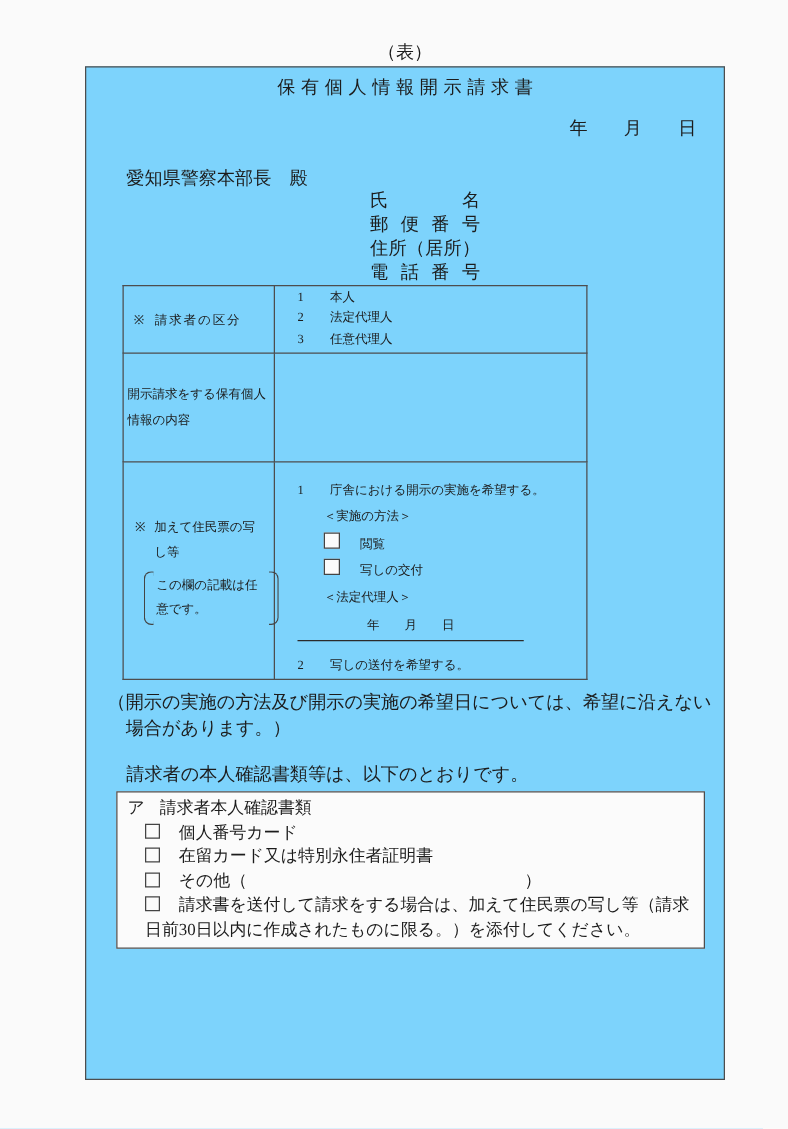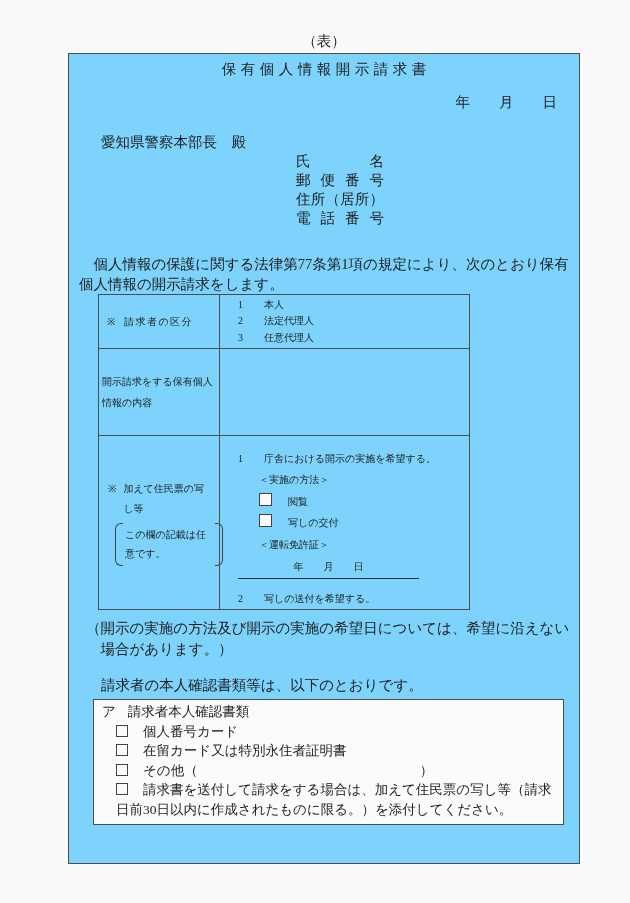--- a/index.html
+++ b/index.html
@@ -109,21 +109,20 @@
     <div class="date-line">年　　月　　日</div>
     <div class="addressee">愛知県警察本部長　殿</div>
 
     <div class="applicant">
       <span class="field">氏名</span>
       <span class="field">郵便番号</span>
       <span class="field">住所（居所）</span>
       <span class="field">電話番号</span>
     </div>
 
-    <p class="intro">個人情報の保護に関する法律第77条第1項の規定により、次のとおり保有個人情報の開示請求をします。</p>
 
     <table class="main-table">
       <colgroup>
           <col class="col-hdr">
           <col>
         </colgroup>
       <tbody>
           <tr class="row-claimant">
         <th class="hdr-claimant">
           <span class="marker">※</span><span>請求者の区分</span>
@@ -157,21 +156,21 @@
           <div>
             <span class="num">1</span><span>庁舎における開示の実施を希望する。</span>
           </div>
           <div class="indent1">＜実施の方法＞</div>
           <div class="indent1">
             <span class="cbx"></span><span>閲覧</span>
           </div>
           <div class="indent1">
             <span class="cbx"></span><span>写しの交付</span>
           </div>
-          <div class="indent1">＜運転免許証＞</div>
+          <div class="indent1">＜法定代理人＞</div>
           <div class="date-blank">年　　月　　日</div>
           <div class="opt2">
             <span class="num">2</span><span>写しの送付を希望する。</span>
           </div>
         </td>
       </tr>
     </tbody>
       </table>
 
     <p class="note">（開示の実施の方法及び開示の実施の希望日については、希望に沿えない場合があります。）</p>

